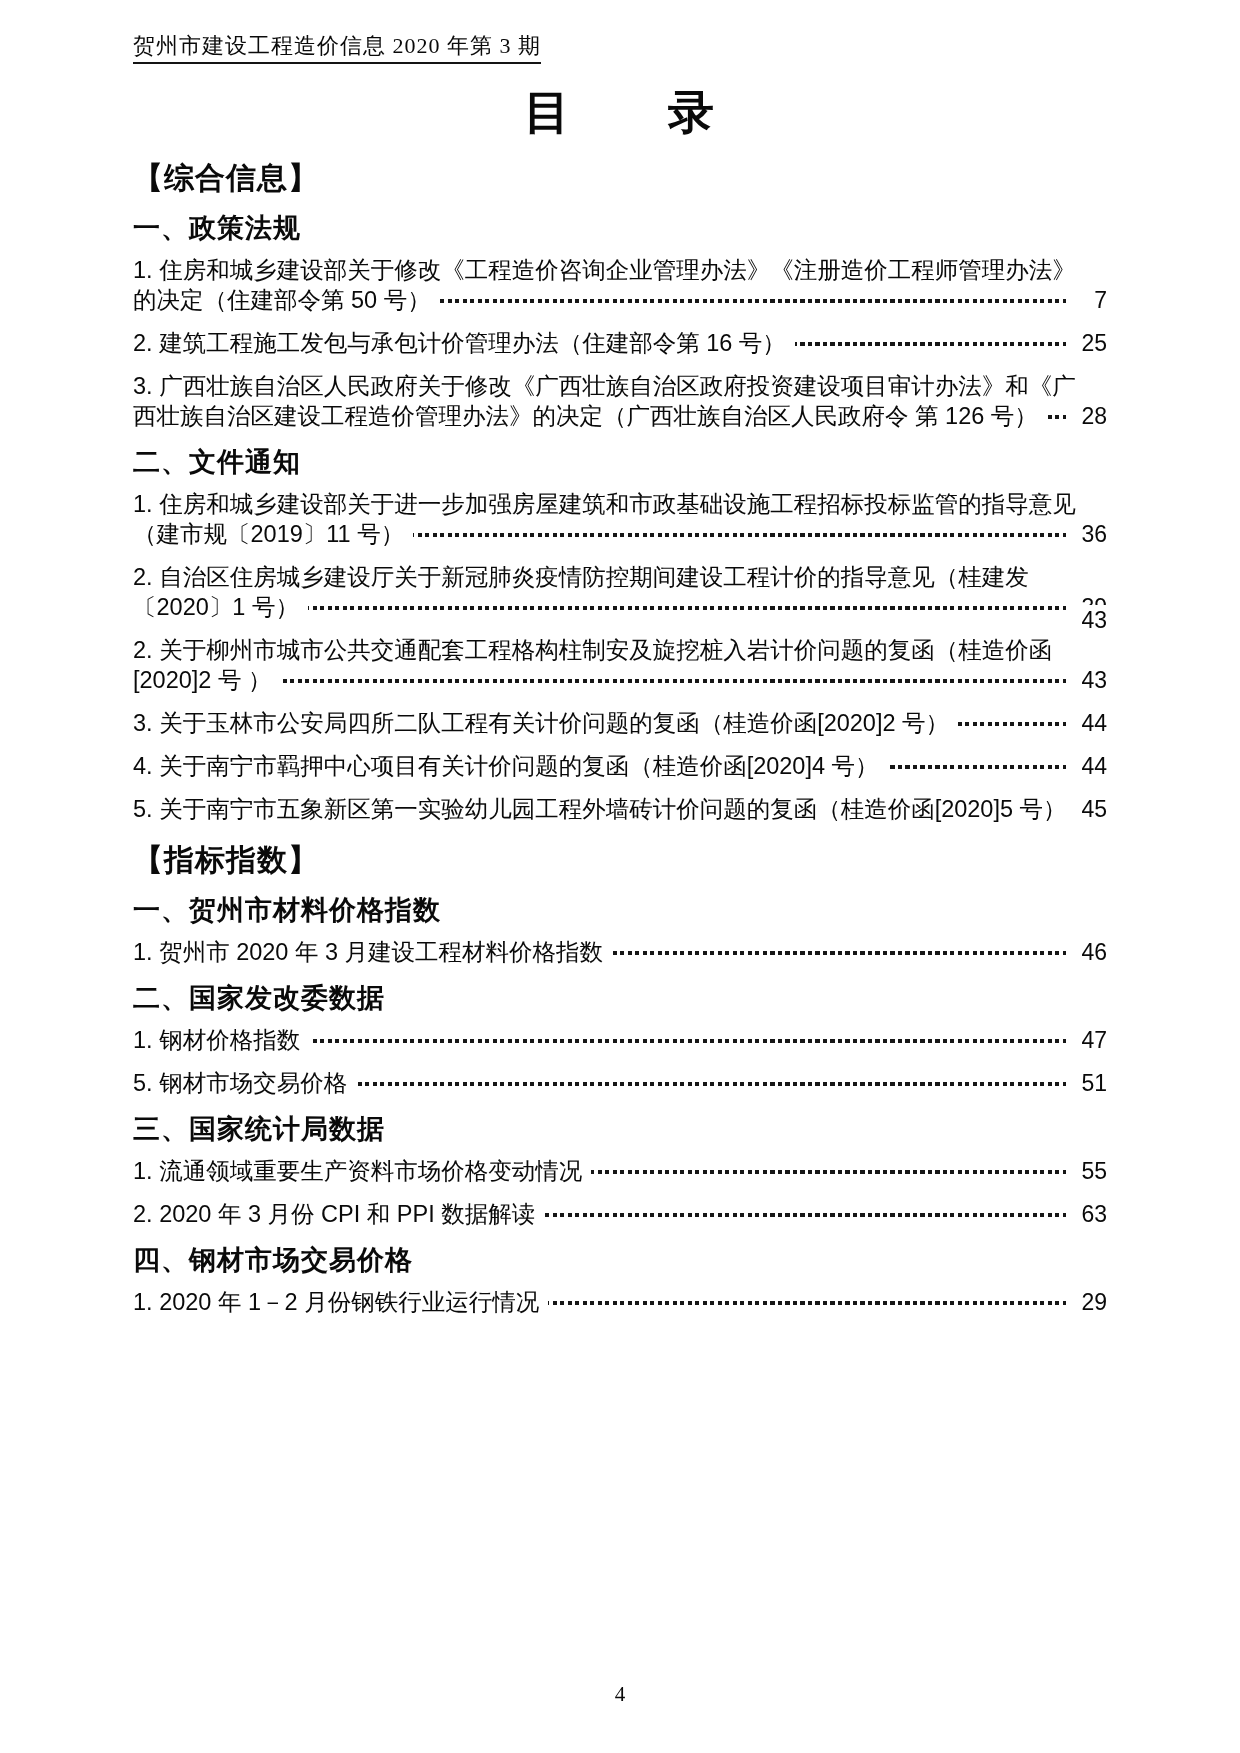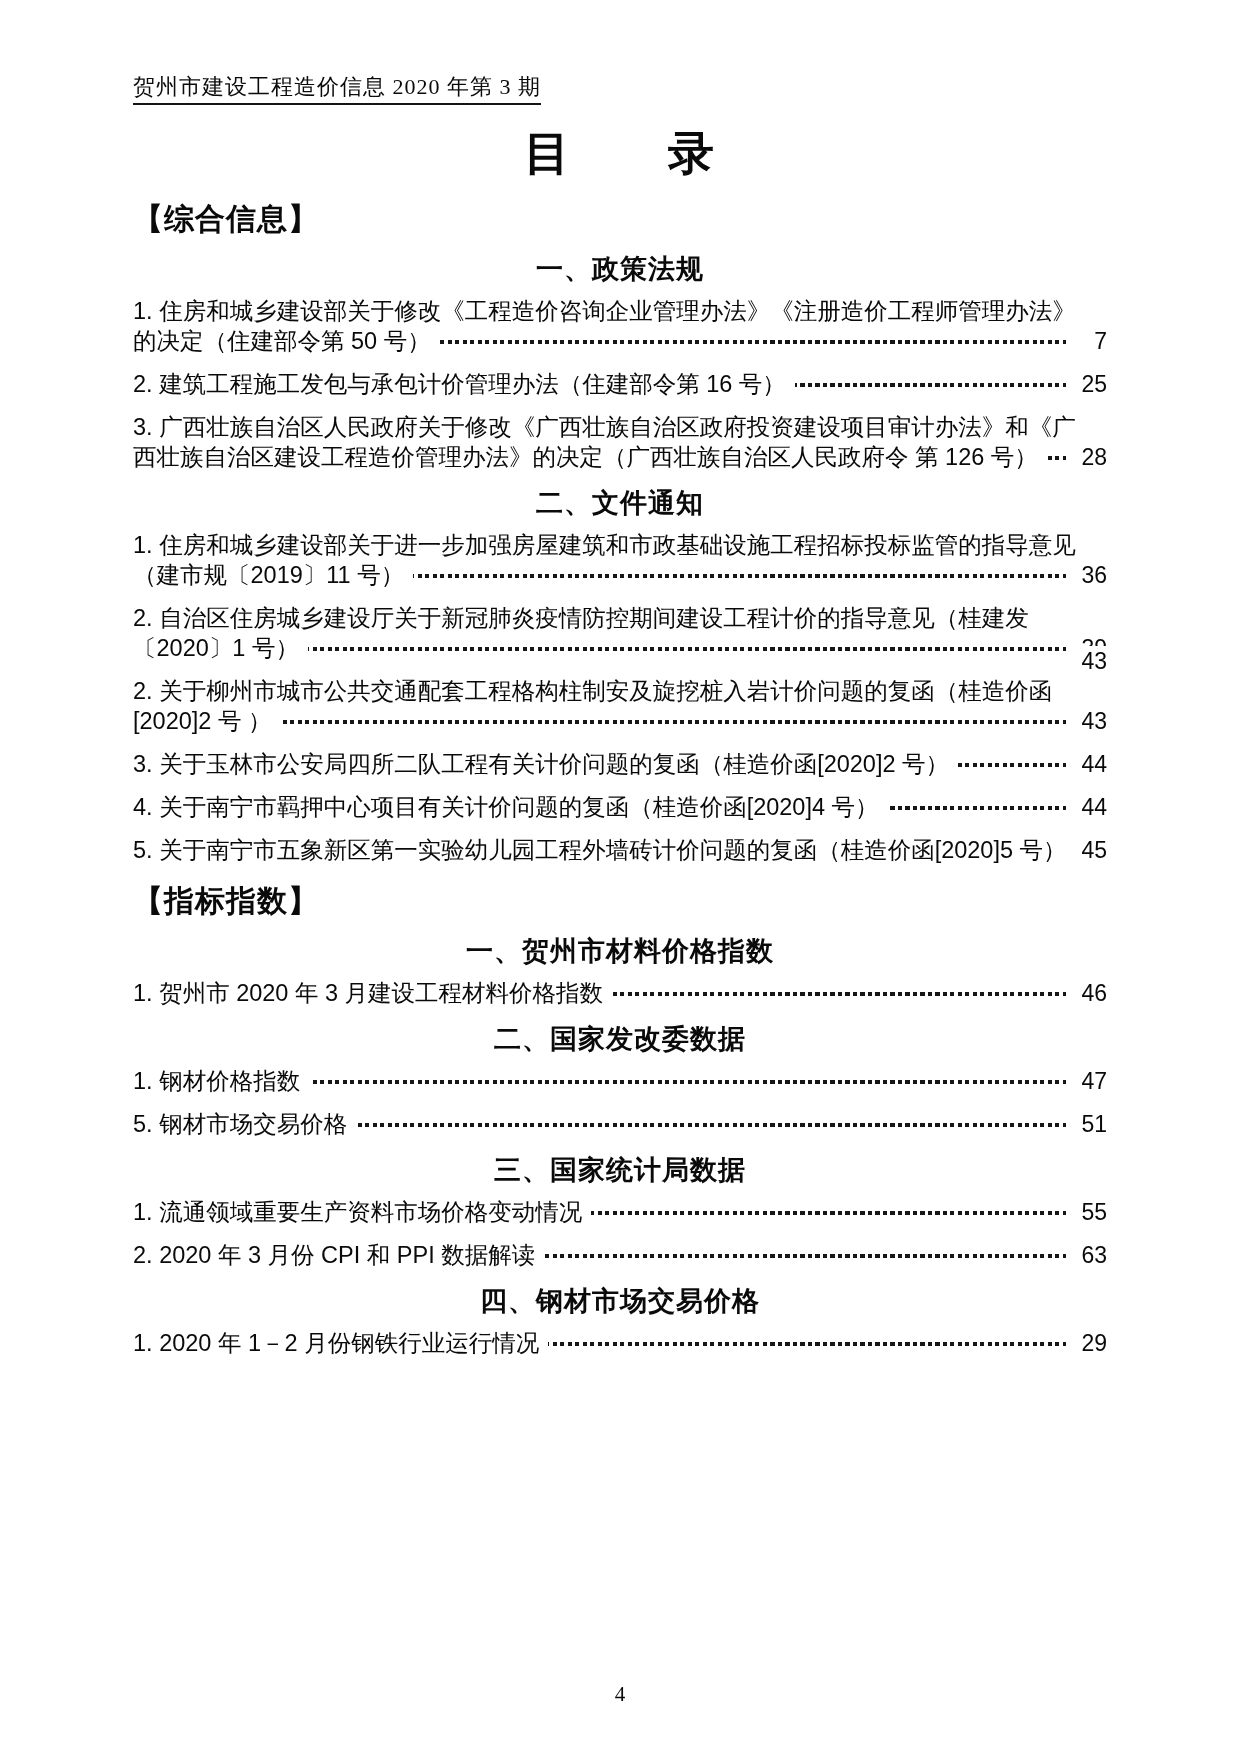--- a/index.html
+++ b/index.html
@@ -8,21 +8,21 @@
     background: #ffffff;
     color: #0a0a0a;
     font-family: "Liberation Sans", "DejaVu Sans", sans-serif;
   }
   .page {
     position: relative;
     width: 1240px;
     height: 1753px;
     background: #ffffff;
     box-sizing: border-box;
-    padding: 74px 133px 0 133px;
+    padding: 33px 133px 0 133px;
     overflow: hidden;
   }
   .doc-header {
     display: inline-block;
     font-family: "Liberation Serif", "DejaVu Serif", serif;
     font-size: 22px;
     letter-spacing: 1px;
     border-bottom: 2px solid #141414;
     padding-bottom: 3px;
     line-height: 1.2;
@@ -42,21 +42,20 @@
     line-height: 40px;
     margin: 16px 0 6px 0;
     letter-spacing: 1px;
   }
   .subsection-heading {
     font-size: 27px;
     font-weight: 900;
     line-height: 36px;
     margin: 12px 0 9px 0;
     letter-spacing: 1px;
-    text-align: center;
   }
   .entry {
     position: relative;
     font-size: 23.5px;
     line-height: 30px;
     margin-bottom: 13px;
     padding-right: 30px;
     
     background-image: repeating-linear-gradient(90deg, #161616 0 4px, transparent 4px 7.5px);
     background-size: 100% 4px;

